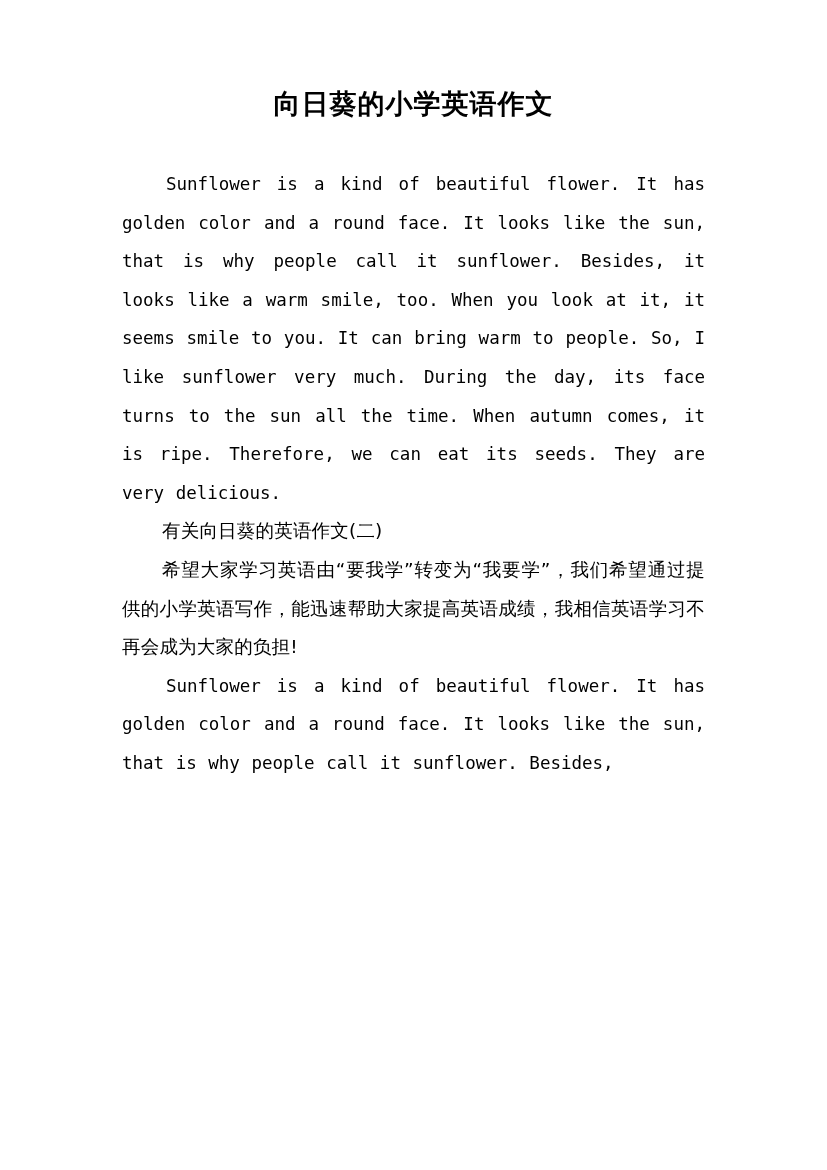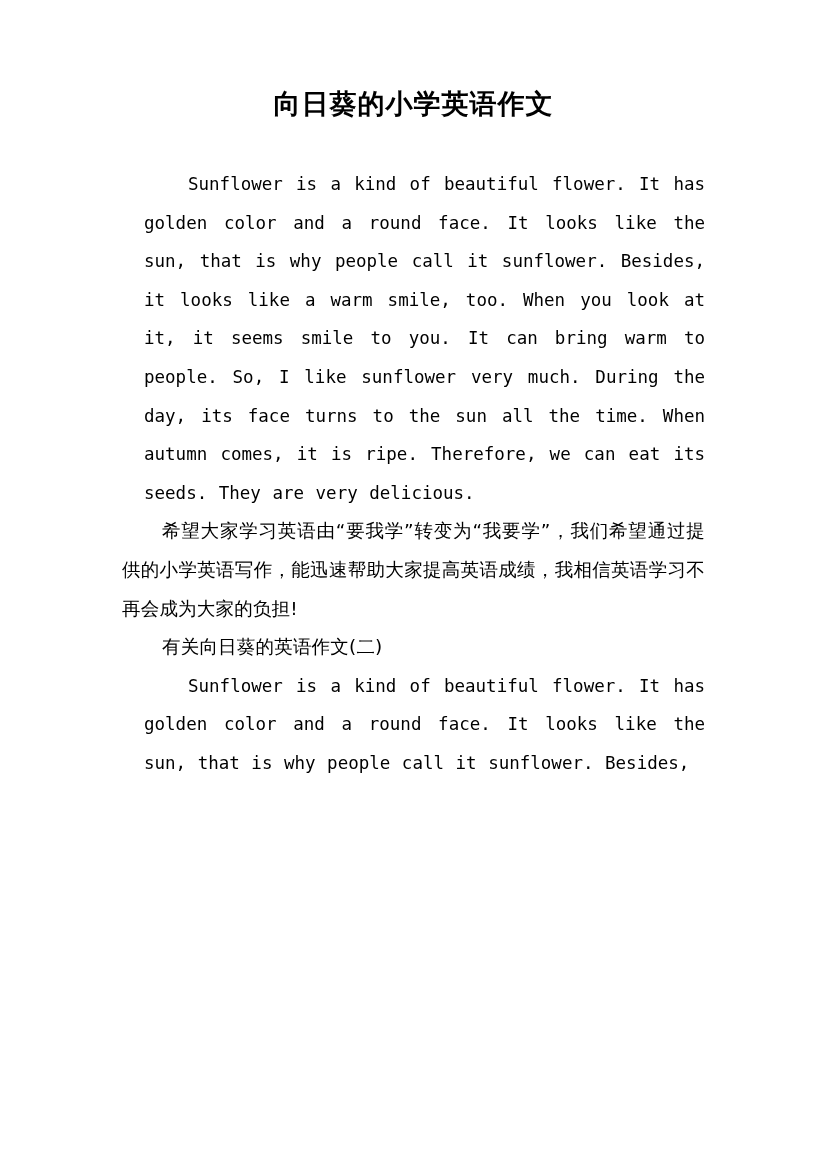--- a/index.html
+++ b/index.html
@@ -43,32 +43,32 @@
     word-spacing: 1px;
   }
   .p-cn {
     font-family: "DejaVu Sans", "Liberation Sans", sans-serif;
     font-size: 18.5px;
     line-height: 38.6px;
     text-align: justify;
     text-align-last: left;
     letter-spacing: 0.2px;
   }
-  .indent-en { text-indent: 44px; margin-left: 22px; }
+  .indent-en { text-indent: 44px; }
   .indent-cn { text-indent: 40px; }
 </style>
 </head>
 <body>
 
 <div class="page">
 
   <h1 class="doc-title">向日葵的小学英语作文</h1>
 
   <p class="p-en indent-en">Sunflower is a kind of beautiful flower. It has golden color and a round face. It looks like the sun, that is why people call it sunflower. Besides, it looks like a warm smile, too. When you look at it, it seems smile to you. It can bring warm to people. So, I like sunflower very much. During the day, its face turns to the sun all the time. When autumn comes, it is ripe. Therefore, we can eat its seeds. They are very delicious.</p>
 
 
+  <p class="p-cn indent-cn">有关向日葵的英语作文(二)</p>
+
   <p class="p-cn indent-cn">希望大家学习英语由“要我学”转变为“我要学”，我们希望通过提供的小学英语写作，能迅速帮助大家提高英语成绩，我相信英语学习不再会成为大家的负担!</p>
-
-  <p class="p-cn indent-cn">有关向日葵的英语作文(二)</p>
 
   <p class="p-en indent-en">Sunflower is a kind of beautiful flower. It has golden color and a round face. It looks like the sun, that is why people call it sunflower. Besides,</p>
 
 </div>
 
 </body></html>

